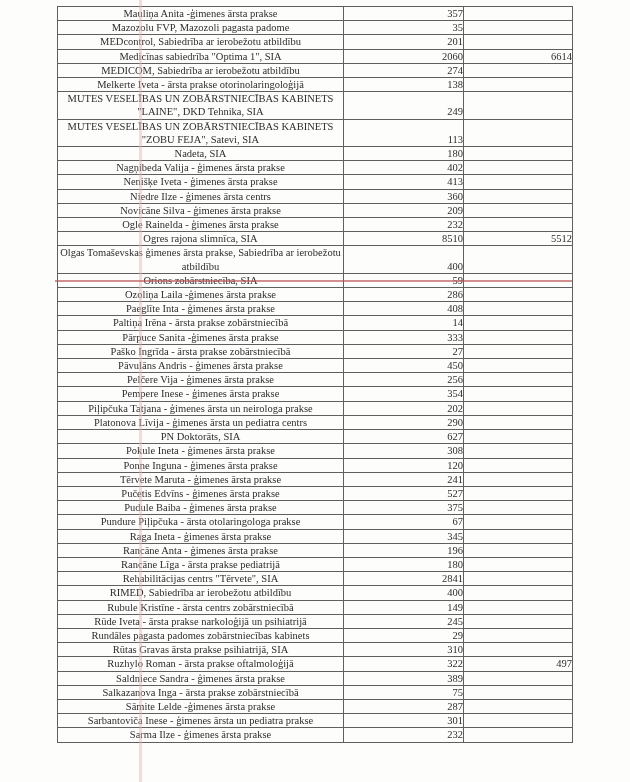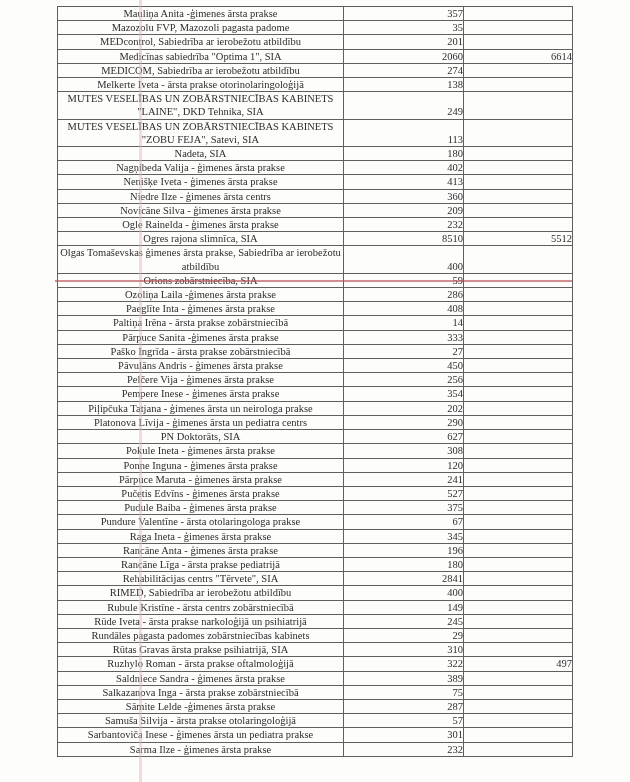--- a/index.html
+++ b/index.html
@@ -325,21 +325,21 @@
         <tr class="row">
       <td class="name">
         <span class="nl">Ponne Inguna - ģimenes ārsta prakse</span>
         <span class="nl"></span>
       </td>
       <td class="v1">120</td>
       <td class="v2"></td>
     </tr>
         <tr class="row">
       <td class="name">
-        <span class="nl">Pārpuce Maruta - ģimenes ārsta prakse</span>
+        <span class="nl">Tērvete Maruta - ģimenes ārsta prakse</span>
         <span class="nl"></span>
       </td>
       <td class="v1">241</td>
       <td class="v2"></td>
     </tr>
         <tr class="row">
       <td class="name">
         <span class="nl">Pučetis Edvīns - ģimenes ārsta prakse</span>
         <span class="nl"></span>
       </td>
@@ -349,21 +349,21 @@
         <tr class="row">
       <td class="name">
         <span class="nl">Pudule Baiba - ģimenes ārsta prakse</span>
         <span class="nl"></span>
       </td>
       <td class="v1">375</td>
       <td class="v2"></td>
     </tr>
         <tr class="row">
       <td class="name">
-        <span class="nl">Pundure Valentīne - ārsta otolaringologa prakse</span>
+        <span class="nl">Pundure Piļipčuka - ārsta otolaringologa prakse</span>
         <span class="nl"></span>
       </td>
       <td class="v1">67</td>
       <td class="v2"></td>
     </tr>
         <tr class="row">
       <td class="name">
         <span class="nl">Raga Ineta - ģimenes ārsta prakse</span>
         <span class="nl"></span>
       </td>
@@ -457,28 +457,20 @@
       </td>
       <td class="v1">75</td>
       <td class="v2"></td>
     </tr>
         <tr class="row">
       <td class="name">
         <span class="nl">Sāmite Lelde -ģimenes ārsta prakse</span>
         <span class="nl"></span>
       </td>
       <td class="v1">287</td>
-      <td class="v2"></td>
-    </tr>
-        <tr class="row">
-      <td class="name">
-        <span class="nl">Samuša Silvija - ārsta prakse otolaringoloģijā</span>
-        <span class="nl"></span>
-      </td>
-      <td class="v1">57</td>
       <td class="v2"></td>
     </tr>
         <tr class="row">
       <td class="name">
         <span class="nl">Sarbantoviča Inese - ģimenes ārsta un pediatra prakse</span>
         <span class="nl"></span>
       </td>
       <td class="v1">301</td>
       <td class="v2"></td>
     </tr>

